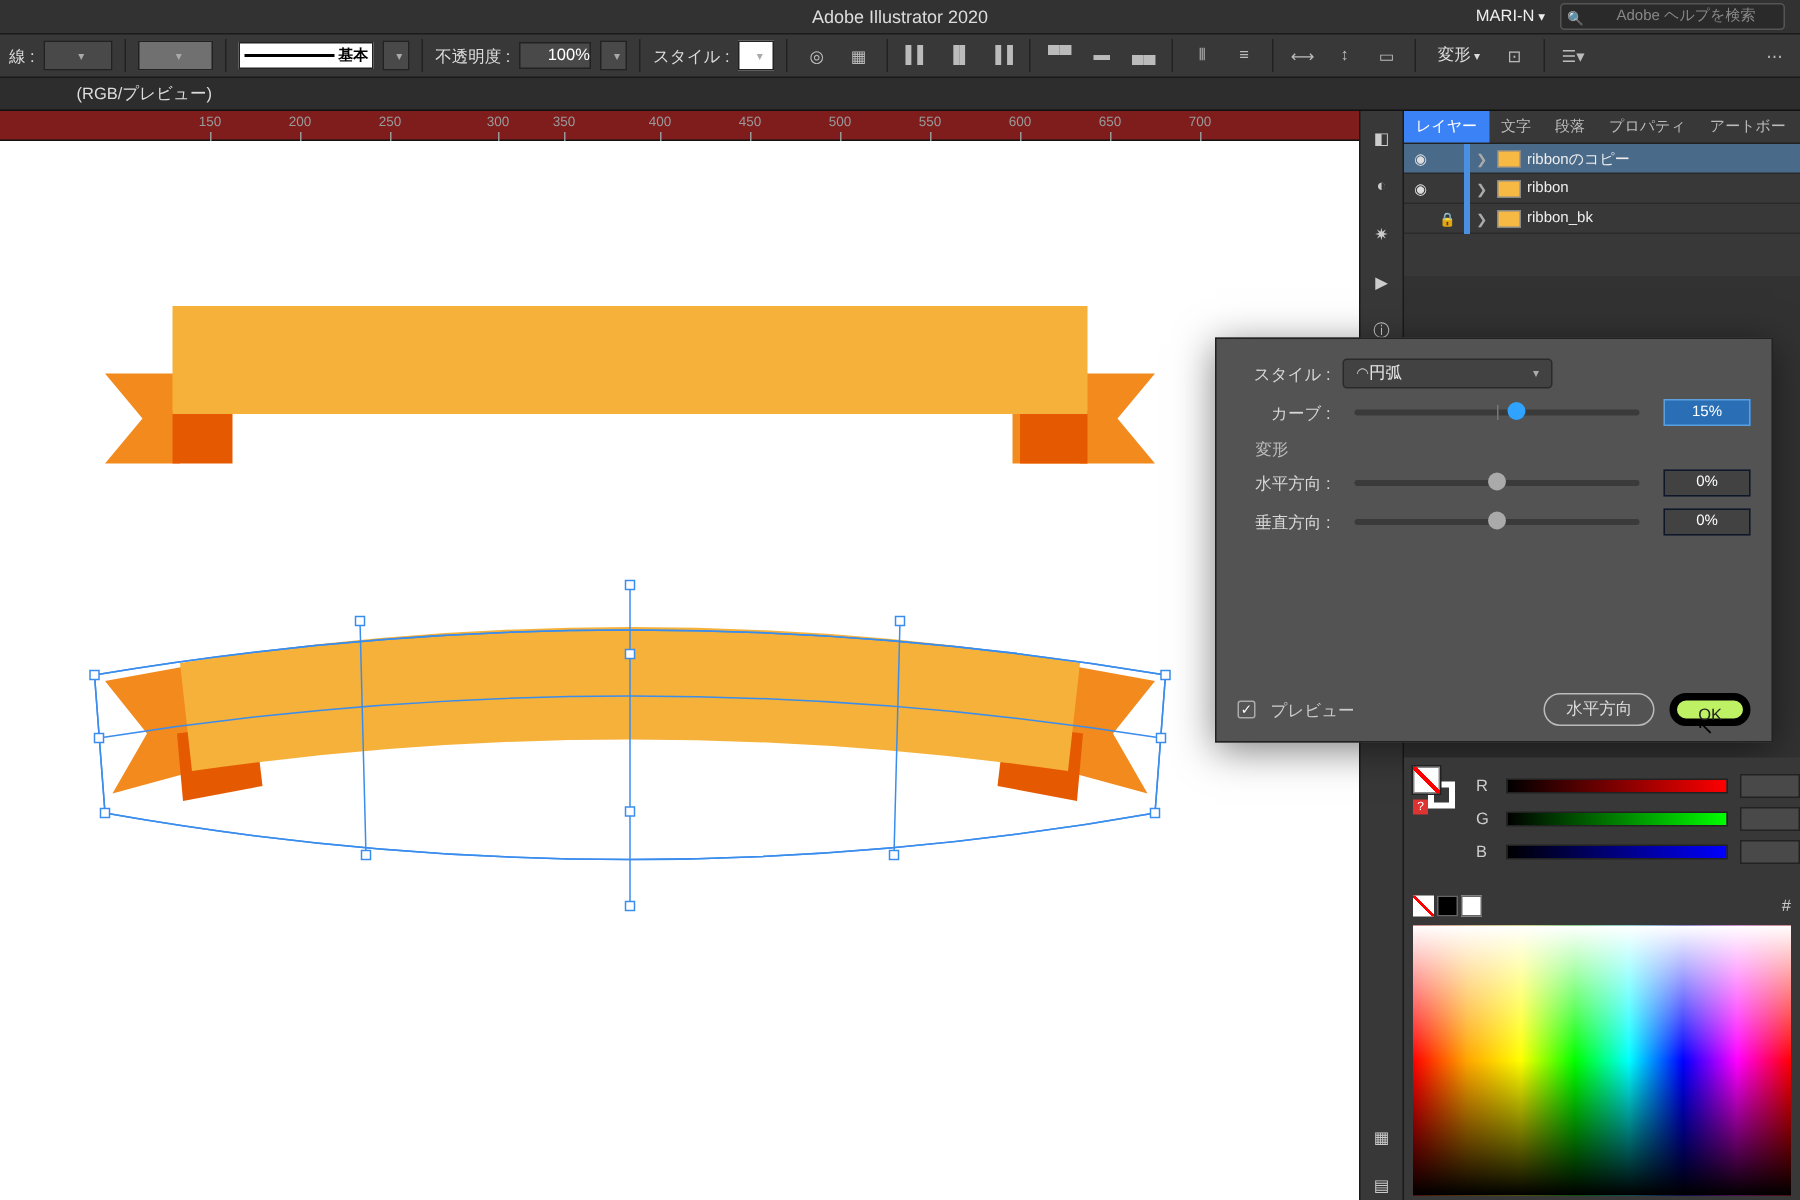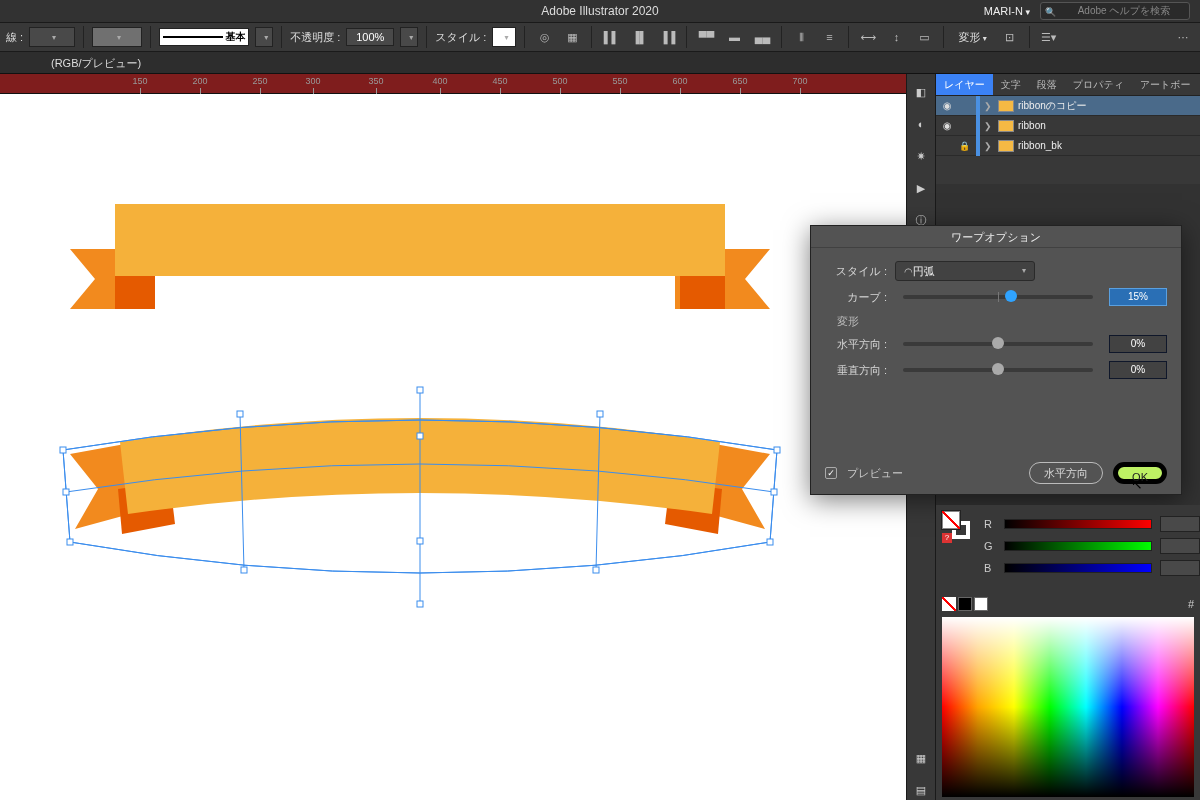--- a/index.html
+++ b/index.html
@@ -12,21 +12,21 @@
   .titlebar .search { position: absolute; right: 10px; top: 2px; width: 150px; height: 18px; background: #2a2a2a; border: 1px solid #555; border-radius: 3px; color: #888; font-size: 10px; padding-left: 18px; line-height:16px;}
   .titlebar .search:before{content:"\1F50D"; position:absolute; left:4px; top:1px; font-size:9px;}
 
   
   .optbar { height: 30px; background: #383838; border-top:1px solid #1a1a1a; border-bottom:1px solid #1a1a1a; display:flex; align-items:center; gap:6px; padding:0 6px; color:#ddd; font-size:11px; overflow:hidden;}
   .optbar .lbl{white-space:nowrap;}
   .optbar .dd{height:20px; background:#494949; border:1px solid #222; min-width:18px; display:inline-flex; align-items:center; justify-content:center; padding:0 4px;}
   .optbar .dd:after{content:"\25BE"; font-size:8px; margin-left:4px; color:#aaa;}
   .optbar .sep{width:1px; height:22px; background:#222; margin:0 2px;}
   .optbar .stroke-style{width:90px;height:18px;background:#fff;border:1px solid #222;display:flex;align-items:center;justify-content:center;color:#000;font-weight:bold;font-size:10px;}
-  .optbar .opac{width:48px;height:18px;background:#494949;border:1px solid #222;color:#fff;text-align:center;line-height:16px;}
+  .optbar .opac{width:48px;height:18px;background:#494949;border:1px solid #222;color:#fff;text-align:right;line-height:16px;}
   .optbar .btn{width:22px;height:22px;background:#383838;display:flex;align-items:center;justify-content:center;color:#bbb;}
   .optbar .txtbtn{padding:0 6px;height:22px;line-height:22px;}
   .optbar .txtbtn:after{content:" \25BE";font-size:8px;}
 
   
   .tabstrip{height:22px;background:#2d2d2d;color:#ddd;font-size:11px;display:flex;align-items:center;padding-left:4px;border-bottom:1px solid #111;}
   .tabstrip .tab{padding:0 6px;height:22px;line-height:22px;margin-left:41px;}
 
   
   .ruler{height:20px;background:#7f1d1d;border-bottom:1px solid #111;position:relative;color:#999;font-size:9px;}
@@ -158,21 +158,21 @@
 </div>
 
 <div class="tabstrip">
   <span class="tab">(RGB/プレビュー)</span>
 </div>
 
 <div class="ruler" id="ruler">
     <span class="tick" style="left: 140px;">150</span>
     <span class="tick" style="left: 200px;">200</span>
     <span class="tick" style="left: 260px;">250</span>
-    <span class="tick" style="left: 313px;">300</span>
+    <span class="tick" style="left: 332px;">300</span>
     <span class="tick" style="left: 376px;">350</span>
     <span class="tick" style="left: 440px;">400</span>
     <span class="tick" style="left: 500px;">450</span>
     <span class="tick" style="left: 560px;">500</span>
     <span class="tick" style="left: 620px;">550</span>
     <span class="tick" style="left: 680px;">600</span>
     <span class="tick" style="left: 740px;">650</span>
     <span class="tick" style="left: 800px;">700</span>
   </div>
 
@@ -268,21 +268,20 @@
         <span class="lock">🔒</span>
         <span class="bar"></span>
         <span class="chev">❯</span>
         <span class="sw"></span>
         <span class="nm">ribbon_bk</span>
       </div>
     </div>
 </div>
 
 <div class="dialog">
-  <div class="dtitle">ワープオプション</div>
   <div class="body">
     <div class="drow">
       <span class="lab">スタイル :</span>
       <span class="dsel"><span>円弧</span></span>
     </div>
     <div class="drow">
       <span class="lab">カーブ :</span>
       <div class="slider">
           <span class="mid"></span>
           <span class="th" style="left:57%"></span>

